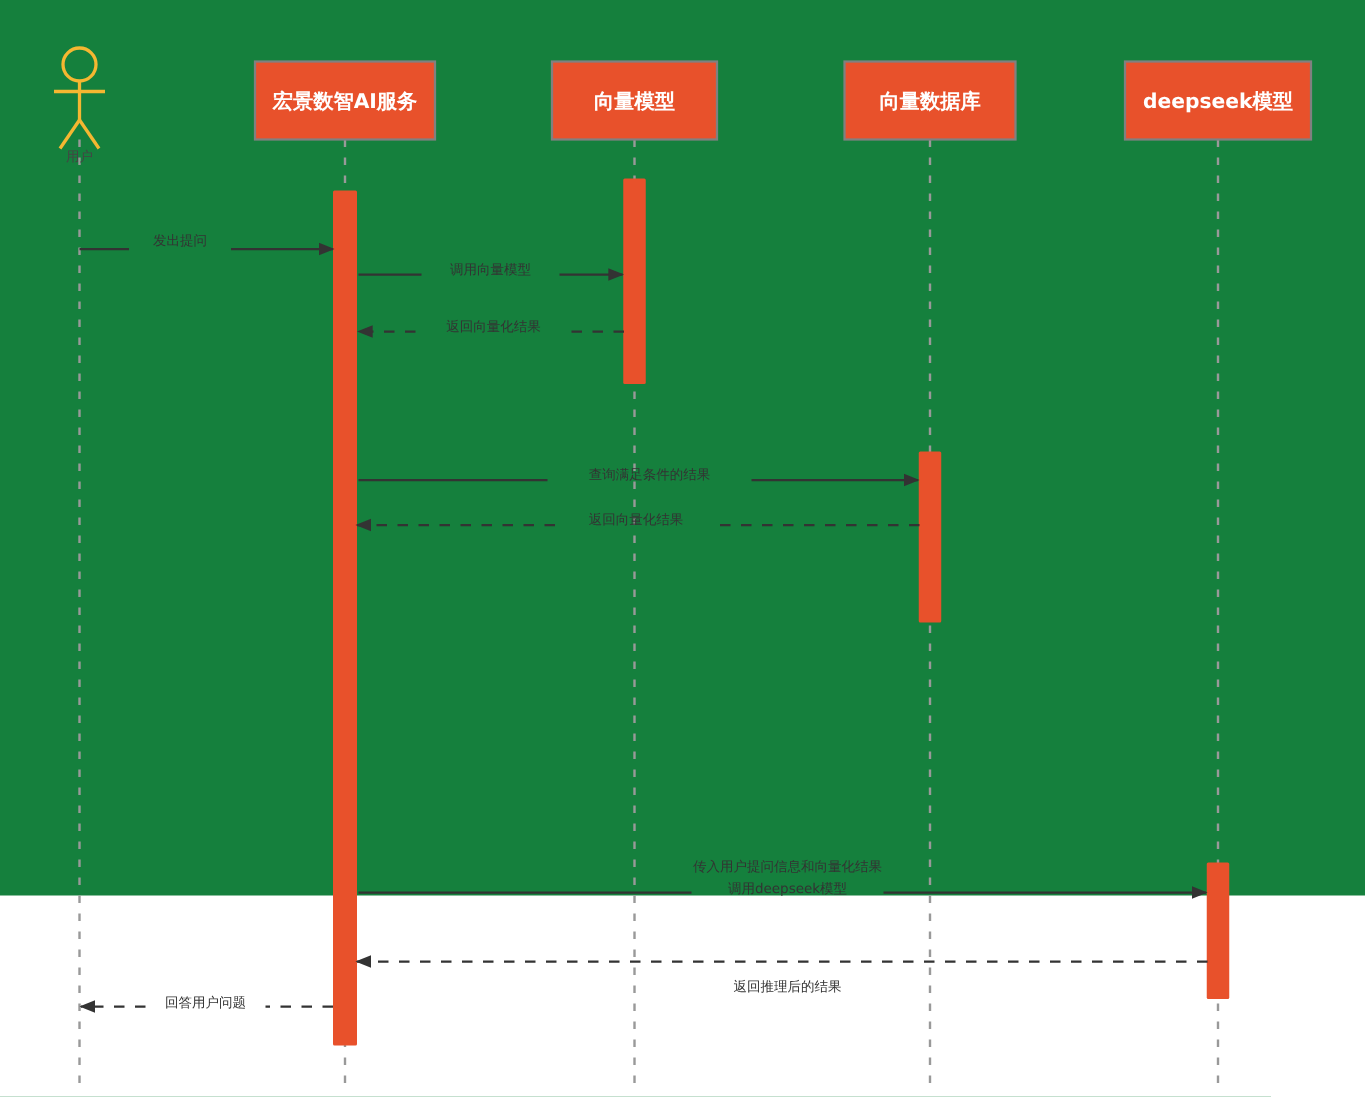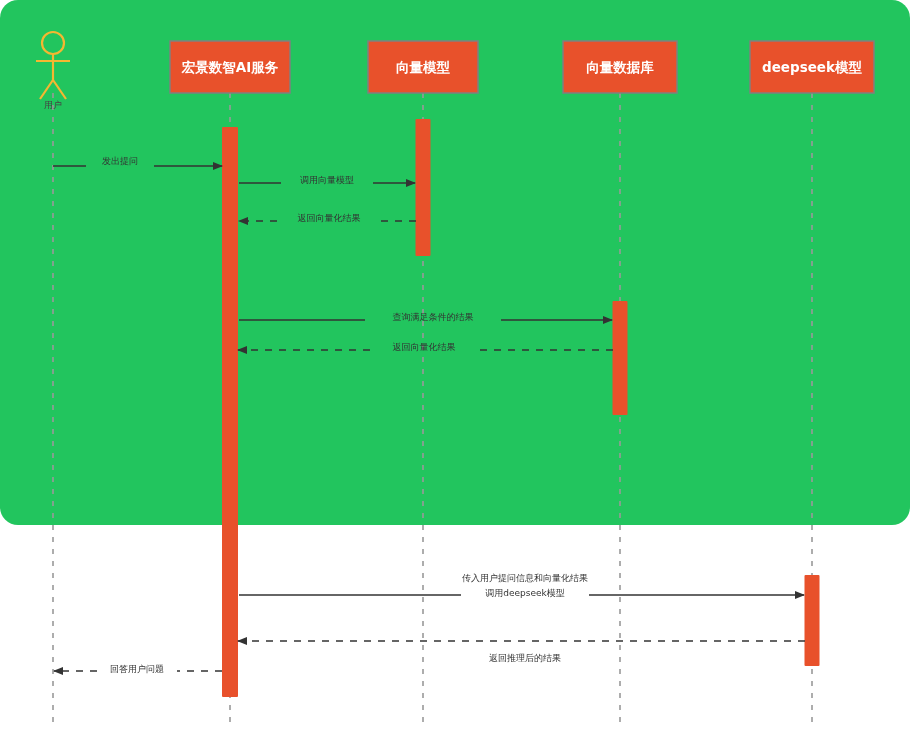--- a/index.html
+++ b/index.html
@@ -9,23 +9,22 @@
   }
   body {
     width: 910px;
     height: 731px;
     font-family: "DejaVu Sans", "Liberation Sans", sans-serif;
     overflow: hidden;
   }
   #diagram-root {
     position: relative;
     width: 910px;
-    height: 525px;
-    background: #22c55e;
-    border-radius: 18px;
+    height: 597px;
+    background: #15803d;
   }
   svg#seq-svg {
     position: absolute;
     left: 0;
     top: 0;
     width: 910px;
     height: 731px;
     display: block;
   }
   .participant-label {

